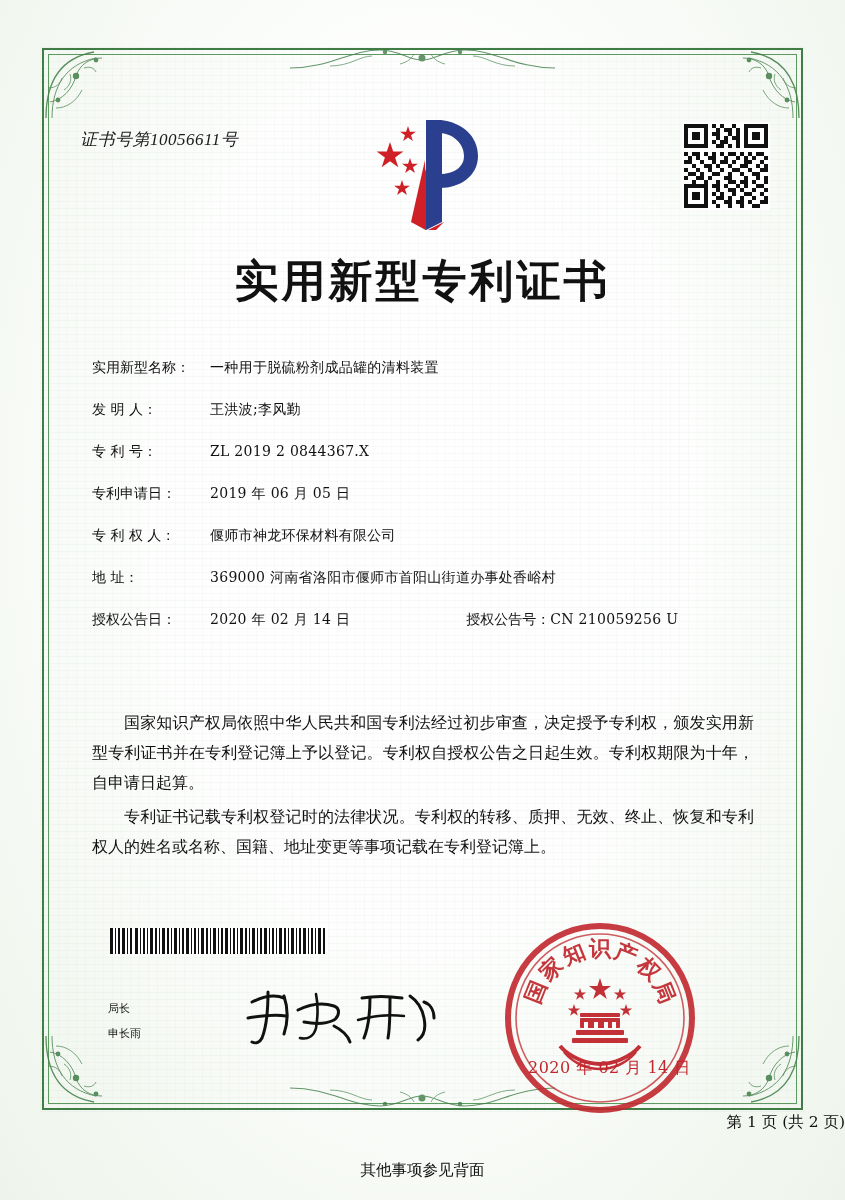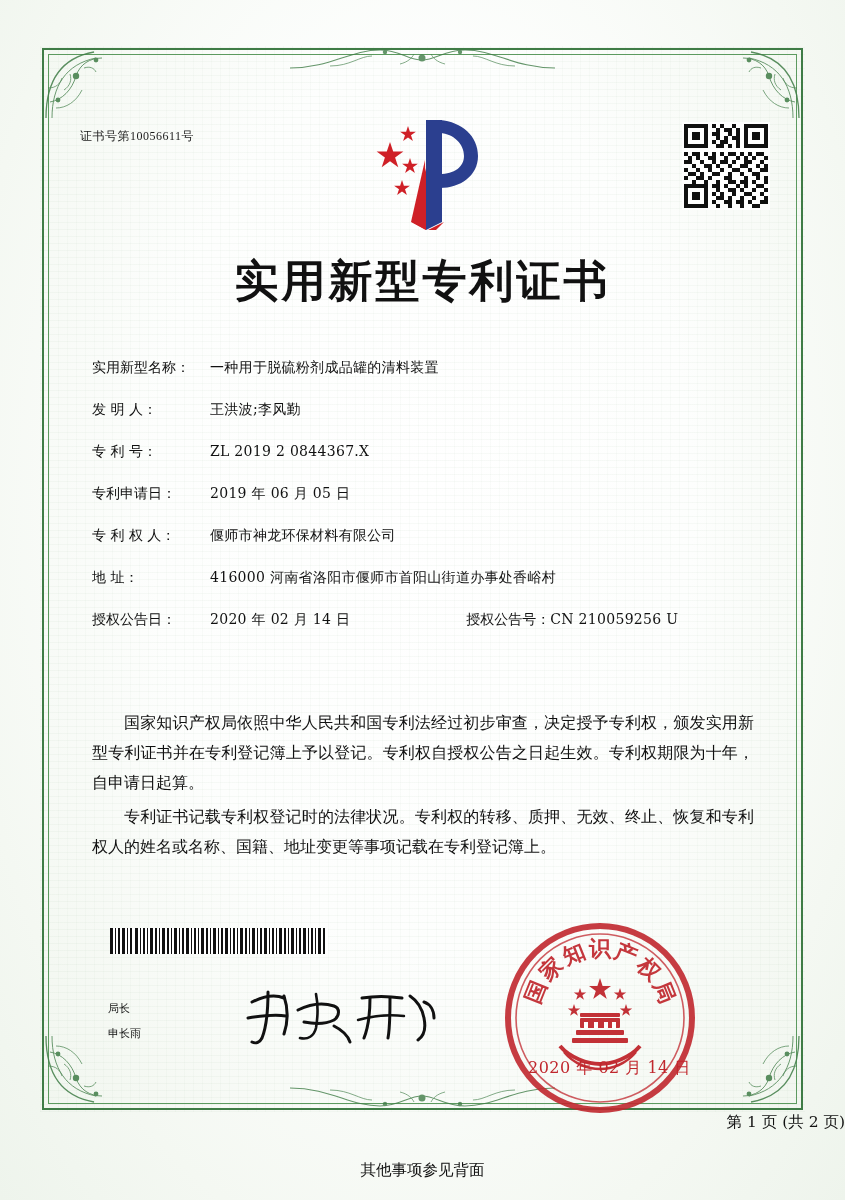--- a/index.html
+++ b/index.html
@@ -71,24 +71,25 @@
     opacity: .8;
   }
   .edge-top { left: 290px; top: 30px; width: 265px; height: 44px; }
   .edge-bottom { left: 290px; top: 1082px; width: 265px; height: 44px; transform: scaleY(-1); }
   .edge-orn svg { display:block; width:100%; height:100%; }
 
   
   .cert-no {
     position: absolute;
     left: 80px; top: 128px;
-    font-size: 12px;
+    font-size: 17px;
     letter-spacing: .5px;
     color: #1a1a1a;
     font-family: "Liberation Serif","DejaVu Serif",serif;
+    font-style: italic;
   }
 
   .emblem {
     position: absolute;
     left: 352px; top: 112px;
     width: 140px; height: 125px;
   }
   .emblem svg { display:block; }
 
   .qr {
@@ -470,21 +471,21 @@
     <div class="field-row">
       <span class="field-label">专利申请日：</span>
       <span class="field-value">2019 年 06 月 05 日</span>
     </div>
     <div class="field-row">
       <span class="field-label">专 利 权 人：</span>
       <span class="field-value">偃师市神龙环保材料有限公司</span>
     </div>
     <div class="field-row">
       <span class="field-label">地 址：</span>
-      <span class="field-value">416000 河南省洛阳市偃师市首阳山街道办事处香峪村</span>
+      <span class="field-value">369000 河南省洛阳市偃师市首阳山街道办事处香峪村</span>
     </div>
     <div class="field-row dual">
       <span class="field-label">授权公告日：</span>
       <span class="field-value">2020 年 02 月 14 日</span>
       <span class="field-label2">授权公告号：</span>
       <span class="field-value">CN 210059256 U</span>
     </div>
   </div>
 
   <div class="paragraphs">

